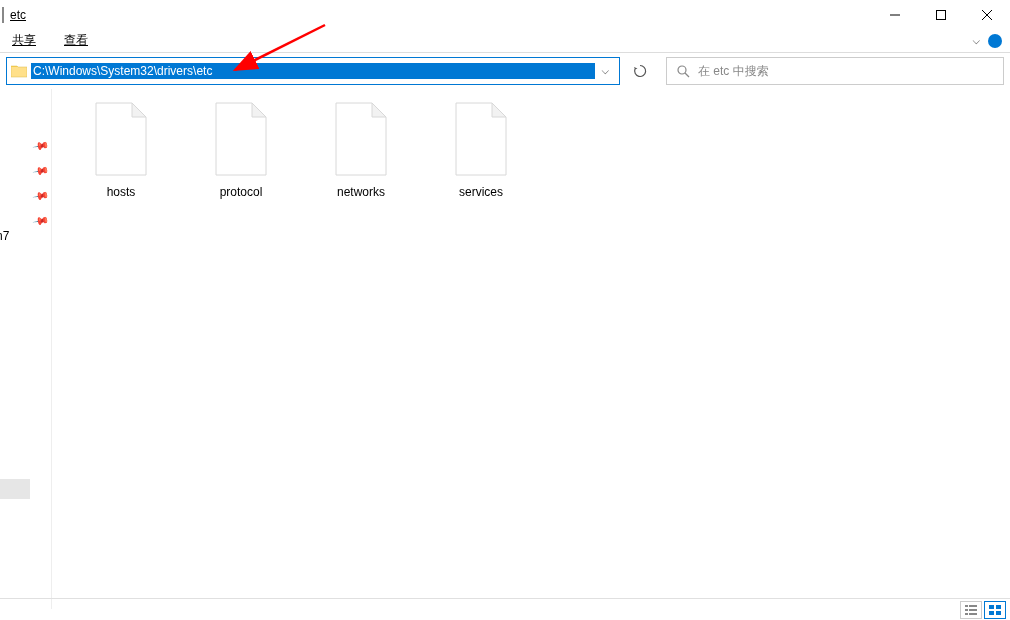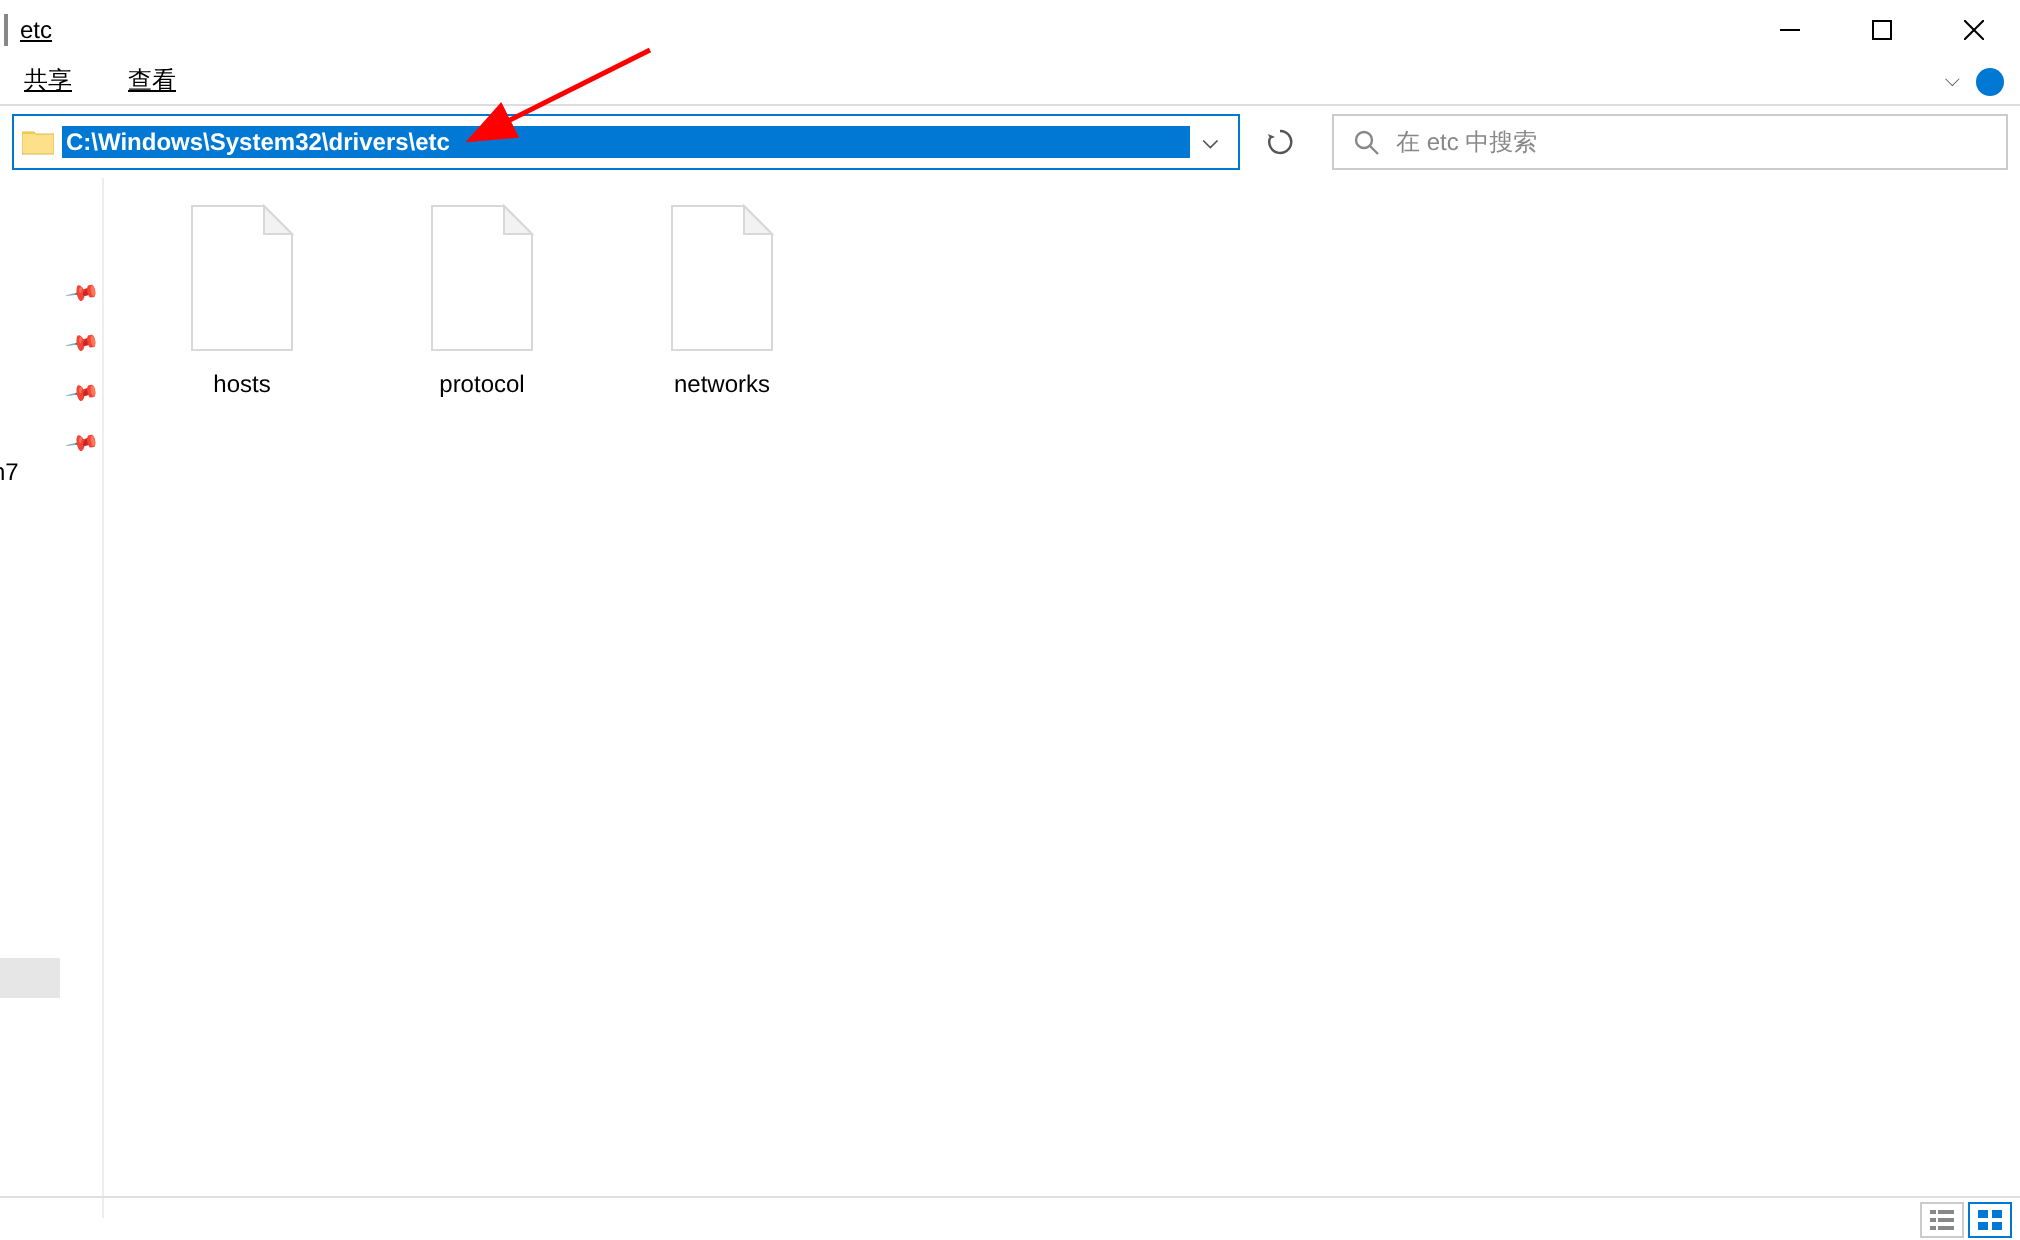--- a/index.html
+++ b/index.html
@@ -46,21 +46,20 @@
     }
     .chevron-down { color: #555; font-size: 10px; cursor: pointer; }
     .addr-row {
       height: 36px; display: flex; align-items: center; padding: 4px 6px; gap: 0;
     }
     .addr-bar {
       flex: 0 0 614px; height: 28px; border: 1px solid #0078d4;
       display: flex; align-items: center; padding: 0 4px;
       background: #fff;
       position: relative;
-      font-weight: bold;
     }
     .folder-icon {
       width: 16px; height: 14px; margin-right: 4px; flex-shrink: 0;
     }
     .path-text {
       flex: 1; background: #0078d4; color: #fff; font-size: 12px; padding: 1px 2px;
       white-space: nowrap; overflow: hidden;
     }
     .addr-dropdown { color: #555; font-size: 10px; padding: 0 6px; cursor: pointer; }
     .refresh-btn {
@@ -197,20 +196,27 @@
         <path d="M40 2 L40 16 L54 16 Z" fill="#f2f2f2" stroke="#d8d8d8" stroke-width="1"></path>
       </svg>
       <span class="file-label">protocol</span>
     </div>
     <div class="file-item">
       <svg class="file-svg" viewBox="0 0 58 76">
         <path d="M4 2 L40 2 L54 16 L54 74 L4 74 Z" fill="#fff" stroke="#d8d8d8" stroke-width="1"></path>
         <path d="M40 2 L40 16 L54 16 Z" fill="#f2f2f2" stroke="#d8d8d8" stroke-width="1"></path>
       </svg>
       <span class="file-label">networks</span>
+    </div>
+    <div class="file-item">
+      <svg class="file-svg" viewBox="0 0 58 76">
+        <path d="M4 2 L40 2 L54 16 L54 74 L4 74 Z" fill="#fff" stroke="#d8d8d8" stroke-width="1"></path>
+        <path d="M40 2 L40 16 L54 16 Z" fill="#f2f2f2" stroke="#d8d8d8" stroke-width="1"></path>
+      </svg>
+      <span class="file-label">services</span>
     </div>
   </div>
 </div>
 
 <div class="statusbar">
   <div class="view-btn">
     <svg width="12" height="10" viewBox="0 0 12 10">
         <rect x="0" y="0" width="3" height="2" fill="#888"></rect>
         <rect x="4" y="0" width="8" height="2" fill="#888"></rect>
         <rect x="0" y="4" width="3" height="2" fill="#888"></rect>

